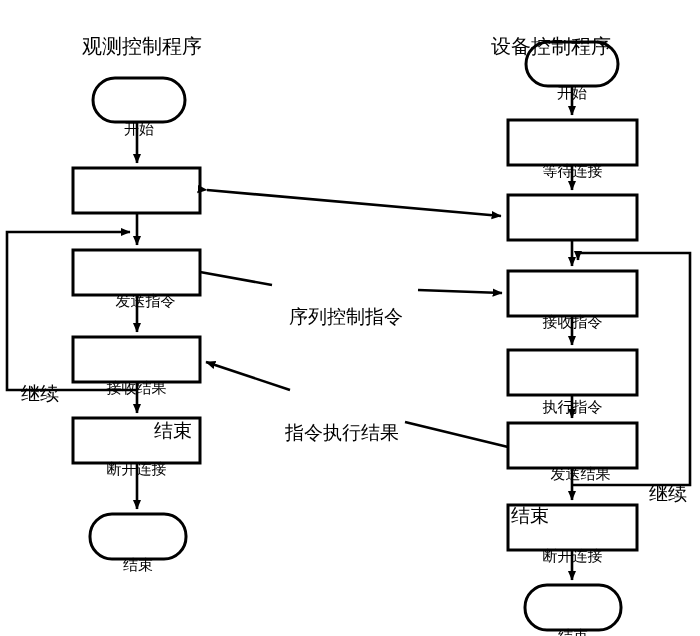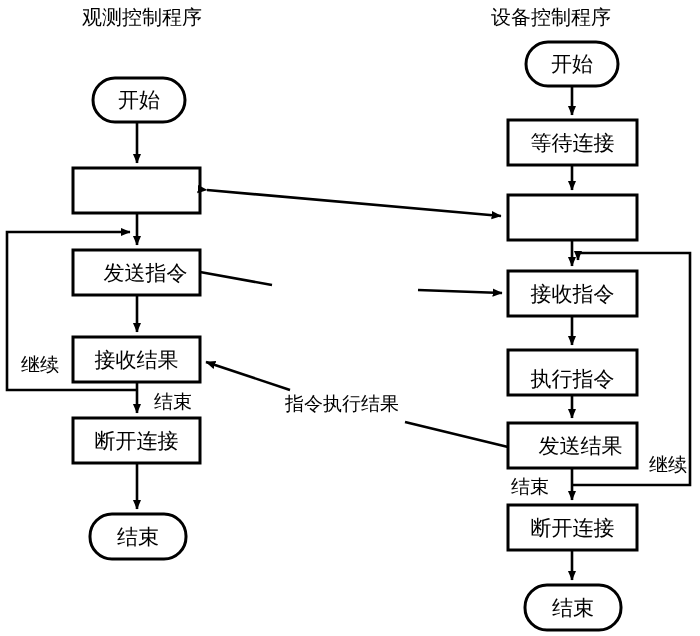--- a/index.html
+++ b/index.html
@@ -25,23 +25,24 @@
     height: 636px;
   }
   .node-text, .edge-label, .col-title {
     position: absolute;
     color: #000000;
     white-space: nowrap;
     display: flex;
     align-items: center;
     justify-content: center;
     pointer-events: none;
+    margin-top: 29px;
   }
   .node-text {
-    font-size: 21px;
+    font-size: 15px;
     letter-spacing: 0px;
   }
   .edge-label {
     font-size: 19px;
   }
   .col-title {
     font-size: 20px;
   }
 </style>
 </head>
@@ -152,16 +153,17 @@
   <div class="node-text" style="left:525px; top:585px; width:96px; height:45px;">结束</div>
 
   <div class="edge-label" style="left:13px; top:352px; width:54px; height:26px;">继续</div>
 
   <div class="edge-label" style="left:146px; top:389px; width:54px; height:26px;">结束</div>
 
   <div class="edge-label" style="left:641px; top:452px; width:54px; height:26px;">继续</div>
 
   <div class="edge-label" style="left:503px; top:474px; width:54px; height:26px;">结束</div>
 
+  <div class="edge-label" style="left:272px; top:274px; width:148px; height:28px;">序列控制指令</div>
 
   <div class="edge-label" style="left:268px; top:390px; width:148px; height:28px;">指令执行结果</div>
 
 </div>
 
 </body></html>

